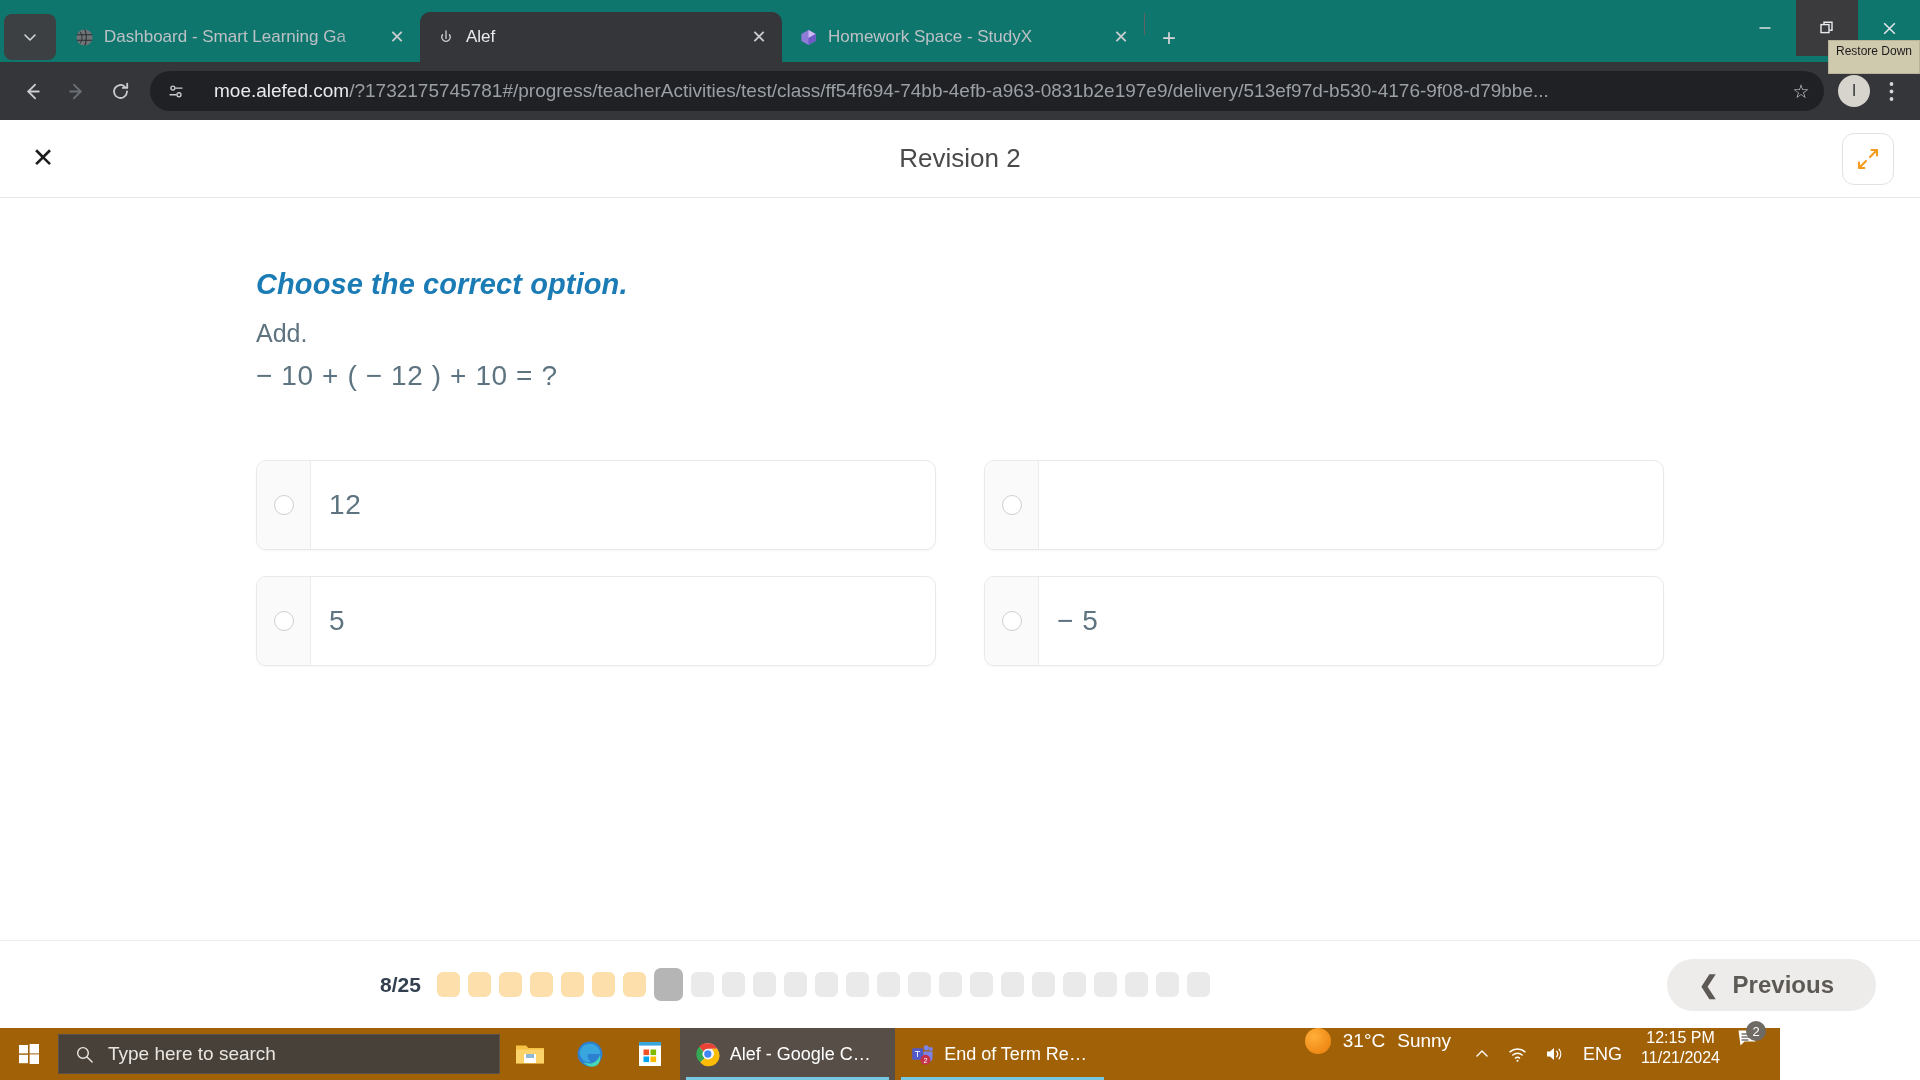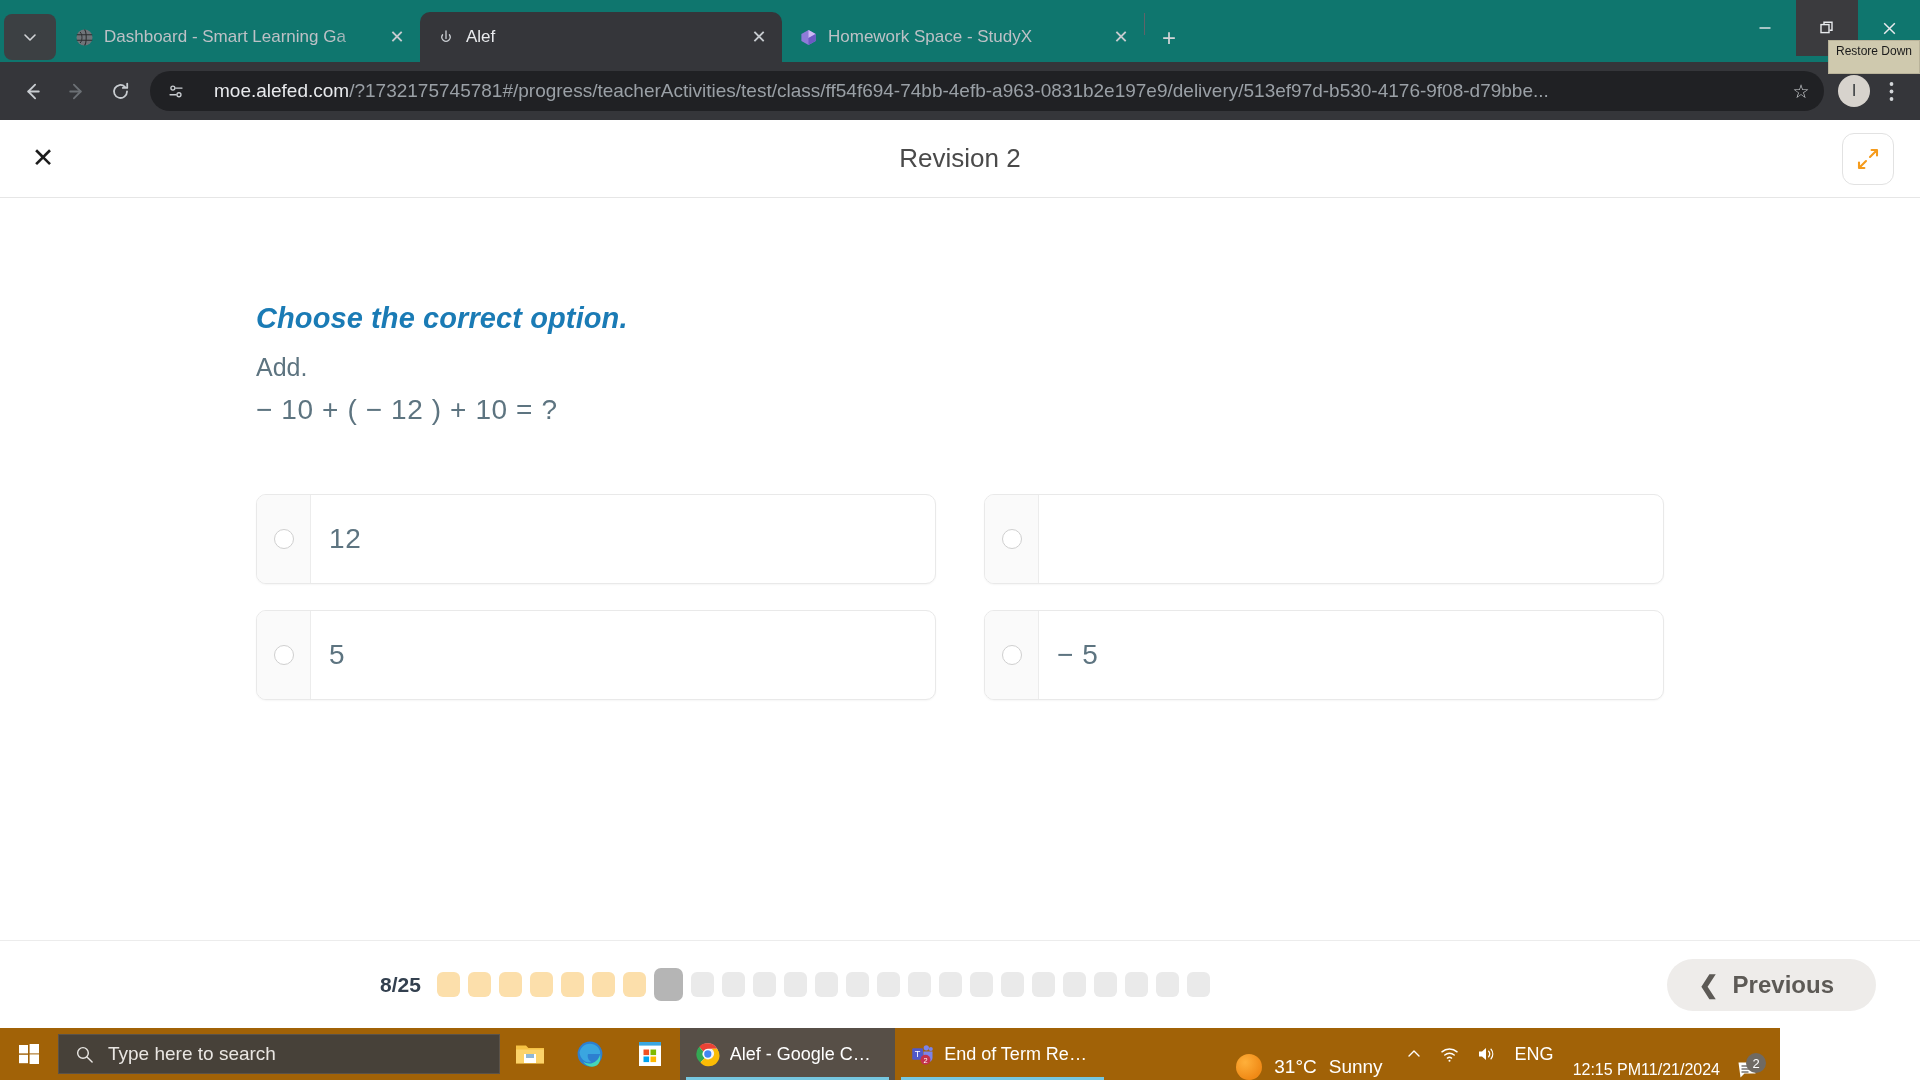--- a/index.html
+++ b/index.html
@@ -88,21 +88,21 @@
     font-size: 26px; color: #4a4a4a; font-weight: 400; pointer-events: none;
   }
   .app-header .expand-btn {
     margin-left: auto; width: 52px; height: 52px; border: 1px solid #e2e2e2;
     border-radius: 12px; display: flex; align-items: center; justify-content: center;
   }
 
   .content { flex: 1 1 auto; padding: 70px 0 0 256px; }
   .q-prompt {
     font-size: 29px; font-weight: bold; font-style: italic; color: #1a7bb5;
-    letter-spacing: .1px; margin-bottom: 18px; margin-top: 34px;
+    letter-spacing: .1px; margin-bottom: 18px;
   }
   .q-sub { font-size: 25px; color: #5d7480; margin-bottom: 12px; }
   .q-eq { font-size: 28px; color: #5d7480; letter-spacing: .6px; }
 
   .options { margin-top: 68px; display: grid; grid-template-columns: 680px 680px; gap: 26px 48px; width: 1420px; }
   .opt {
     display: flex; align-items: stretch; height: 90px;
     border: 1px solid #e9e9e9; border-radius: 10px; background: #ffffff;
     box-shadow: 0 1px 2px rgba(0,0,0,0.04);
   }
@@ -150,25 +150,25 @@
   .tb-icon { width: 60px; height: 52px; display: flex; align-items: center; justify-content: center; position: relative;}
   .tb-task {
     height: 52px; display: flex; align-items: center; gap: 10px; padding: 0 16px;
     font-size: 18px; color: #ffffff; position: relative; max-width: 215px;
   }
   .tb-task.active { background: #574f47; }
   .tb-task .tb-label { white-space: nowrap; overflow: hidden; text-overflow: ellipsis; }
   .tb-task::after {
     content: ""; position: absolute; left: 6px; right: 6px; bottom: 0; height: 3px; background: #76c7e0;
   }
-  .tray { margin-left: auto; display: flex; align-items: flex-end; gap: 0; padding-right: 8px; }
+  .tray { margin-left: auto; display: flex; align-items: flex-start; gap: 0; padding-right: 8px; }
   .tray-item { display: flex; align-items: center; justify-content:center; height: 52px; padding: 0 9px; font-size: 18px; }
   .weather { display: flex; align-items: center; gap: 12px; padding: 0 14px 0 8px; font-size: 19px; }
   .sun-dot { width: 26px; height: 26px; border-radius: 50%; background: radial-gradient(circle at 35% 32%, #ffb03a 0%, #f08a16 70%); }
-  .clock { display: flex; flex-direction: row; align-items: center; line-height: 1.22; font-size: 16px; padding: 0 10px; }
+  .clock { display: flex; flex-direction: column; align-items: center; line-height: 1.22; font-size: 16px; padding: 0 10px; }
   .notif { position: relative; padding: 0 14px 0 6px; display:flex; align-items:center; }
   .notif-badge {
     position: absolute; right: 6px; bottom: 7px; width: 20px; height: 20px; border-radius: 50%;
     background: #6f6a63; color: #fff; font-size: 13px; display: flex; align-items: center; justify-content: center;
   }
 </style>
 </head>
 <body>
 
 <div class="browser">

